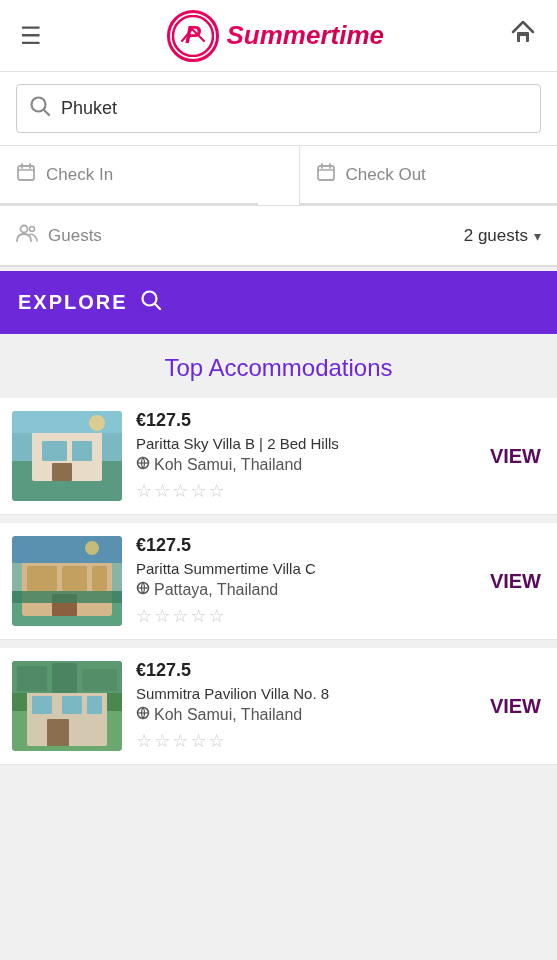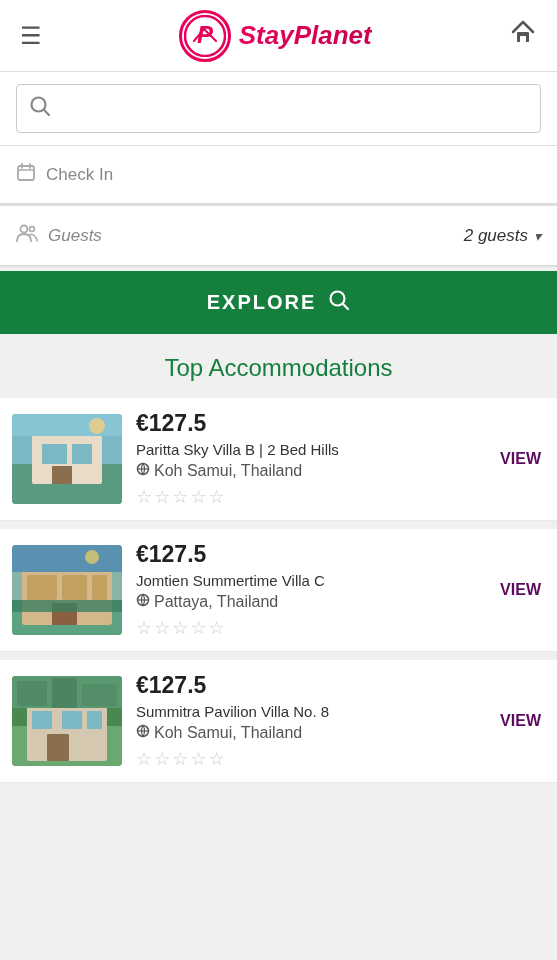--- a/index.html
+++ b/index.html
@@ -116,21 +116,20 @@
 
     
     .guests-row {
       background: #fff;
       display: flex;
       align-items: center;
       justify-content: space-between;
       padding: 16px 16px;
       border-bottom: 2px solid #ddd;
       cursor: pointer;
-      font-style: italic;
     }
     .guests-left {
       display: flex;
       align-items: center;
       gap: 10px;
     }
     .guests-icon {
       color: #999;
       font-size: 20px;
     }
@@ -148,23 +147,22 @@
     }
     .chevron-down {
       font-size: 14px;
       color: #555;
     }
 
     
     .explore-btn {
       display: flex;
       align-items: center;
-      justify-content: center;
       gap: 12px;
-      background: #15803d;
+      background: #6d28d9;
       color: #fff;
       font-size: 20px;
       font-weight: 700;
       letter-spacing: 2px;
       padding: 18px;
       cursor: pointer;
       width: 100%;
       border: none;
       margin-top: 4px;
     }
@@ -174,21 +172,21 @@
 
     
     .top-accommodations {
       background: #f0f0f0;
       padding: 20px 0 10px;
     }
     .section-title {
       text-align: center;
       font-size: 24px;
       font-weight: 400;
-      color: #15803d;
+      color: #6d28d9;
       margin-bottom: 16px;
     }
 
     
     .listing-card {
       background: #fff;
       margin: 0 0 8px 0;
       display: flex;
       align-items: center;
       padding: 12px 12px;
@@ -200,21 +198,21 @@
       height: 90px;
       border-radius: 4px;
       overflow: hidden;
       flex-shrink: 0;
       background: #ccc;
     }
     .listing-info {
       flex: 1;
     }
     .listing-price {
-      font-size: 23px;
+      font-size: 18px;
       font-weight: 700;
       color: #222;
       margin-bottom: 4px;
     }
     .listing-name {
       font-size: 15px;
       color: #333;
       margin-bottom: 4px;
       white-space: nowrap;
       overflow: hidden;
@@ -232,21 +230,21 @@
     .stars {
       display: flex;
       gap: 2px;
     }
     .star {
       color: #ccc;
       font-size: 18px;
     }
     .view-btn {
       color: #5c0a5e;
-      font-size: 16px;
+      font-size: 20px;
       font-weight: 700;
       padding: 6px 4px;
       cursor: pointer;
       white-space: nowrap;
       flex-shrink: 0;
     }
 
     
     .img-villa1 { background: linear-gradient(135deg, #7cb8c4 0%, #4a8fa0 40%, #8bc4a8 70%, #6a9a7a 100%); }
     .img-villa2 { background: linear-gradient(135deg, #c4a97c 0%, #b8904a 30%, #7cb8c4 60%, #4a8fa0 100%); }
@@ -272,55 +270,67 @@
   <div class="header-logo">
     <div class="logo-circle">
       <div class="logo-inner">
         <svg width="42" height="42" viewBox="0 0 42 42">
           <circle cx="21" cy="21" r="20" fill="none" stroke="#e8005a" stroke-width="2.5"></circle>
           <text x="21" y="28" text-anchor="middle" font-size="24" font-weight="900" fill="#e8005a" font-style="italic" font-family="Arial">P</text>
           <path d="M10 26 L20 14 L32 26" fill="none" stroke="#e8005a" stroke-width="2" stroke-linecap="round"></path>
         </svg>
       </div>
     </div>
-    <span class="logo-text">StayPlanet</span>
+    <span class="logo-text">Summertime</span>
   </div>
   <div class="home-icon-btn">
     <span>
       <svg width="28" height="28" viewBox="0 0 28 28" fill="none">
         <path d="M4 14 L14 4 L24 14" stroke="#555" stroke-width="2.5" stroke-linecap="round" stroke-linejoin="round" fill="none"></path>
         <rect x="8" y="14" width="12" height="10" rx="1" fill="#555"></rect>
         <rect x="11" y="18" width="6" height="6" rx="0.5" fill="#fff"></rect>
       </svg>
     </span>
   </div>
 </div>
 
 <div class="search-container">
   <div class="search-input-wrapper">
     <span class="search-icon-box">
       <svg width="22" height="22" viewBox="0 0 22 22" fill="none">
         <circle cx="9.5" cy="9.5" r="7" stroke="#888" stroke-width="2.2"></circle>
         <line x1="14.8" y1="14.8" x2="20" y2="20" stroke="#888" stroke-width="2.2" stroke-linecap="round"></line>
       </svg>
     </span>
+    <input class="search-input" type="text" value="Phuket" style="">
   </div>
 </div>
 
 <div class="date-row">
   <div class="date-field">
     <span class="cal-icon">
       <svg width="20" height="20" viewBox="0 0 20 20" fill="none">
         <rect x="2" y="4" width="16" height="14" rx="2" stroke="#aaa" stroke-width="1.8" fill="none"></rect>
         <line x1="2" y1="8" x2="18" y2="8" stroke="#aaa" stroke-width="1.5"></line>
         <line x1="6" y1="2" x2="6" y2="6" stroke="#aaa" stroke-width="1.8" stroke-linecap="round"></line>
         <line x1="14" y1="2" x2="14" y2="6" stroke="#aaa" stroke-width="1.8" stroke-linecap="round"></line>
       </svg>
     </span>
     <span class="date-label">Check In</span>
+  </div>
+  <div class="date-field">
+    <span class="cal-icon">
+      <svg width="20" height="20" viewBox="0 0 20 20" fill="none">
+        <rect x="2" y="4" width="16" height="14" rx="2" stroke="#aaa" stroke-width="1.8" fill="none"></rect>
+        <line x1="2" y1="8" x2="18" y2="8" stroke="#aaa" stroke-width="1.5"></line>
+        <line x1="6" y1="2" x2="6" y2="6" stroke="#aaa" stroke-width="1.8" stroke-linecap="round"></line>
+        <line x1="14" y1="2" x2="14" y2="6" stroke="#aaa" stroke-width="1.8" stroke-linecap="round"></line>
+      </svg>
+    </span>
+    <span class="date-label">Check Out</span>
   </div>
 </div>
 
 <div class="guests-row">
   <div class="guests-left">
     <span class="guests-icon">
       <svg width="22" height="22" viewBox="0 0 22 22" fill="none">
         <circle cx="8" cy="7" r="3.5" stroke="#aaa" stroke-width="1.8" fill="none"></circle>
         <path d="M1 19 C1 14 4 12 8 12 C12 12 15 14 15 19" stroke="#aaa" stroke-width="1.8" fill="none" stroke-linecap="round"></path>
         <circle cx="16" cy="7" r="2.5" stroke="#aaa" stroke-width="1.5" fill="none"></circle>
@@ -397,21 +407,21 @@
         <rect x="80" y="30" width="15" height="25" fill="#c4a060" rx="2"></rect>
         <polygon points="5,27 55,5 105,27" fill="#b89060"></polygon>
         <rect x="40" y="58" width="25" height="22" fill="#8b6040" rx="1"></rect>
         <rect x="0" y="55" width="110" height="12" fill="#3a8060" opacity="0.8"></rect>
         <rect x="0" y="0" width="110" height="27" fill="#5a90b0"></rect>
         <circle cx="80" cy="12" r="7" fill="#f0d060" opacity="0.7"></circle>
       </svg>
     </div>
     <div class="listing-info">
       <div class="listing-price">€127.5</div>
-      <div class="listing-name">Jomtien Summertime Villa C</div>
+      <div class="listing-name">Paritta Summertime Villa C</div>
       <div class="listing-location">
         <span>
           <svg width="14" height="14" viewBox="0 0 14 14" fill="none">
             <circle cx="7" cy="7" r="5.5" stroke="#555" stroke-width="1.5" fill="none"></circle>
             <line x1="1.5" y1="7" x2="12.5" y2="7" stroke="#555" stroke-width="1.2"></line>
             <path d="M7 1.5 C5 4 5 10 7 12.5 C9 10 9 4 7 1.5Z" stroke="#555" stroke-width="1.2" fill="none"></path>
           </svg>
         </span>
         <span>Pattaya, Thailand</span>
       </div>

